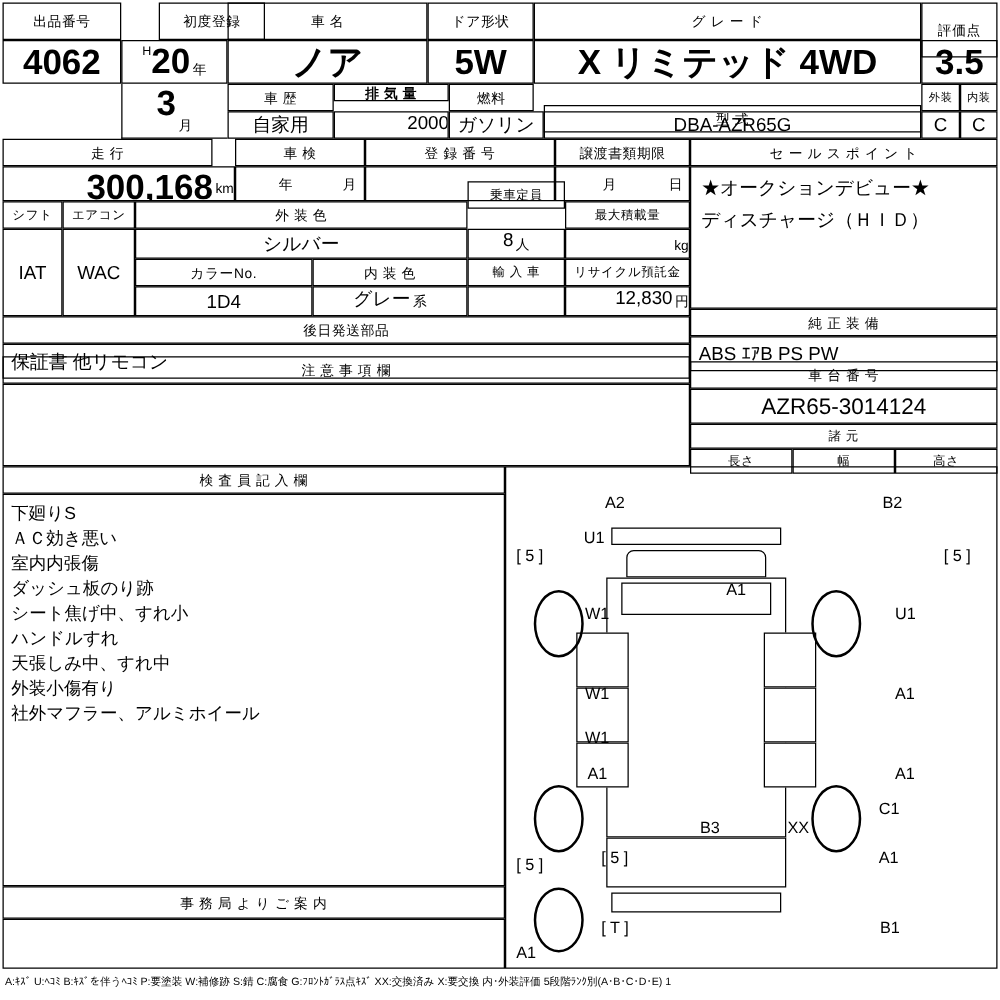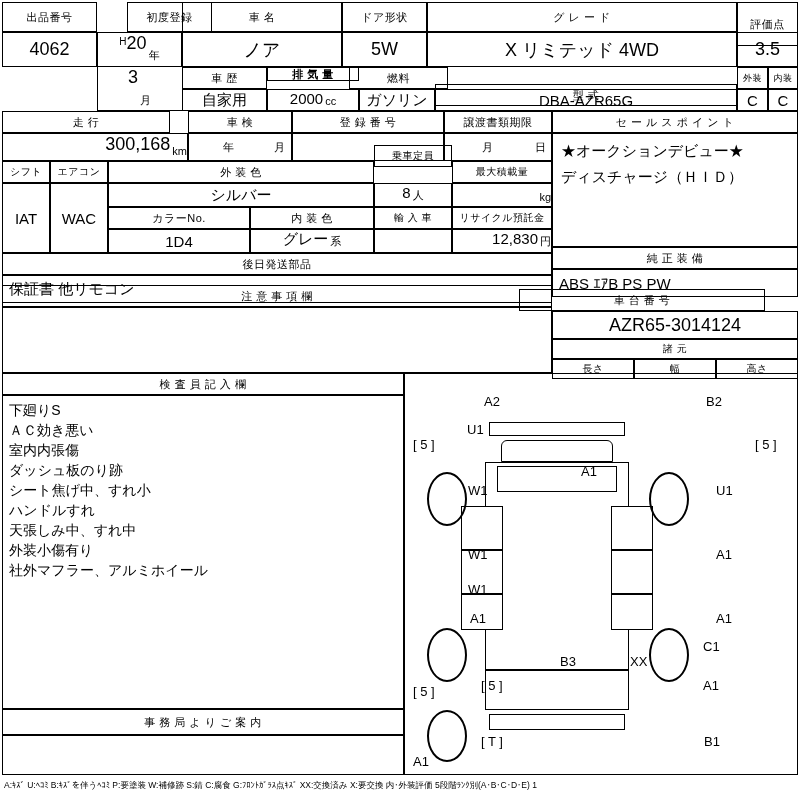--- a/index.html
+++ b/index.html
@@ -45,21 +45,21 @@
     width: 100%;
     height: 100%;
     text-align: center;
   }
   .val-l {
     justify-content: flex-start;
     padding-left: 6px;
   }
   .small { font-size: 11px; }
   .med { font-size: 15px; }
-  .big { font-size: 18px; }
+  .big { font-size: 28px; font-weight: bold; }
   .unit { font-size: 11px; margin-left: 2px; align-self: flex-end; padding-bottom: 3px;}
   .sup { font-size: 10px; align-self: flex-start; padding-top: 3px; }
   .row-flex { display: flex; align-items: baseline; justify-content: center; }
   .inspect-list {
     font-size: 14px;
     line-height: 20px;
     padding: 4px 6px;
   }
   .sales-list {
     font-size: 15px;
@@ -158,27 +158,27 @@
     <div class="lbl">車 歴</div>
   </div>
   <div class="box" style="left:182px; top:89px; width:85px; height:22px;">
     <div class="val med">自家用</div>
   </div>
 
   <div class="box" style="left:267px; top:67px; width:92px; height:14px;font-weight:bold;">
     <div class="lbl">排 気 量</div>
   </div>
   <div class="box" style="left:267px; top:89px; width:92px; height:22px;">
-    <div class="val row-flex med" style="justify-content:center;height:100%;">
+    <div class="val row-flex med" style="justify-content:center;height:100%;padding-left:36px;">
       <span>2000</span>
       <span class="unit">cc</span>
     </div>
   </div>
 
-  <div class="box" style="left:349px; top:67px; width:99px; height:22px;">
+  <div class="box" style="left:359px; top:67px; width:68px; height:22px;">
     <div class="lbl">燃料</div>
   </div>
   <div class="box" style="left:359px; top:89px; width:76px; height:22px;">
     <div class="val med">ガソリン</div>
   </div>
 
   <div class="box" style="left:435px; top:67px; width:302px; height:22px;margin-top:17px;">
     <div class="lbl">型 式</div>
   </div>
   <div class="box" style="left:435px; top:89px; width:302px; height:22px;">
@@ -326,21 +326,21 @@
   </div>
   <div class="box" style="left:552px; top:269px; width:246px; height:28px;">
     <div class="val med val-l">ABS ｴｱB PS PW</div>
   </div>
 
   <div class="box" style="left:2px; top:285px; width:550px; height:22px;">
     <div class="lbl">注 意 事 項 欄</div>
   </div>
   <div class="box" style="left:2px; top:307px; width:550px; height:66px;"></div>
 
-  <div class="box" style="left:519px; top:289px; width:246px; height:22px;">
+  <div class="box" style="left:552px; top:289px; width:246px; height:22px;">
     <div class="lbl">車 台 番 号</div>
   </div>
   <div class="box" style="left:552px; top:311px; width:246px; height:28px;">
     <div class="val" style="font-size:18px;">AZR65-3014124</div>
   </div>
 
   <div class="box" style="left:552px; top:339px; width:246px; height:20px;">
     <div class="lbl" style="font-size:10px;">諸 元</div>
   </div>
   <div class="box" style="left:552px; top:359px; width:82px; height:20px;">

